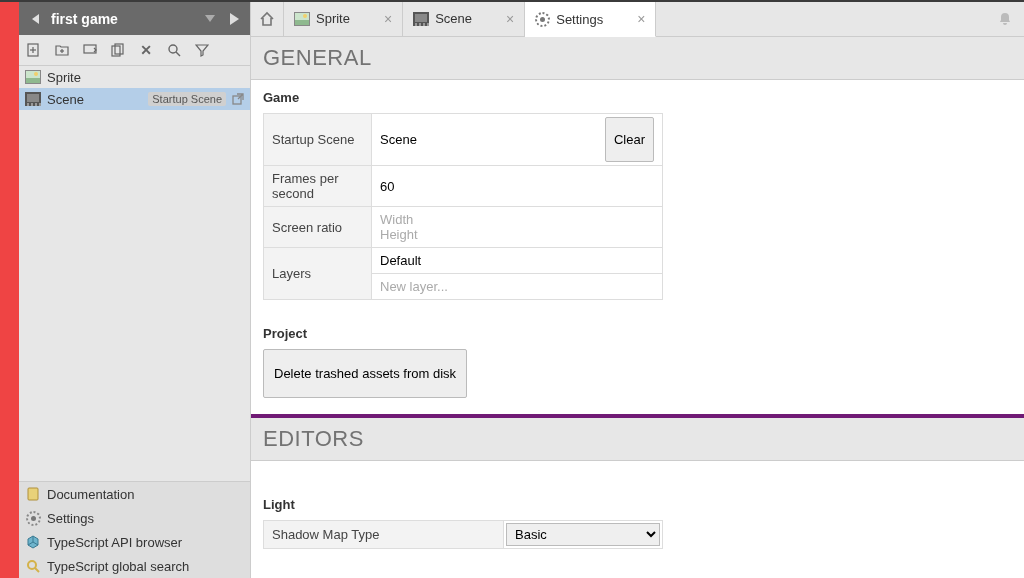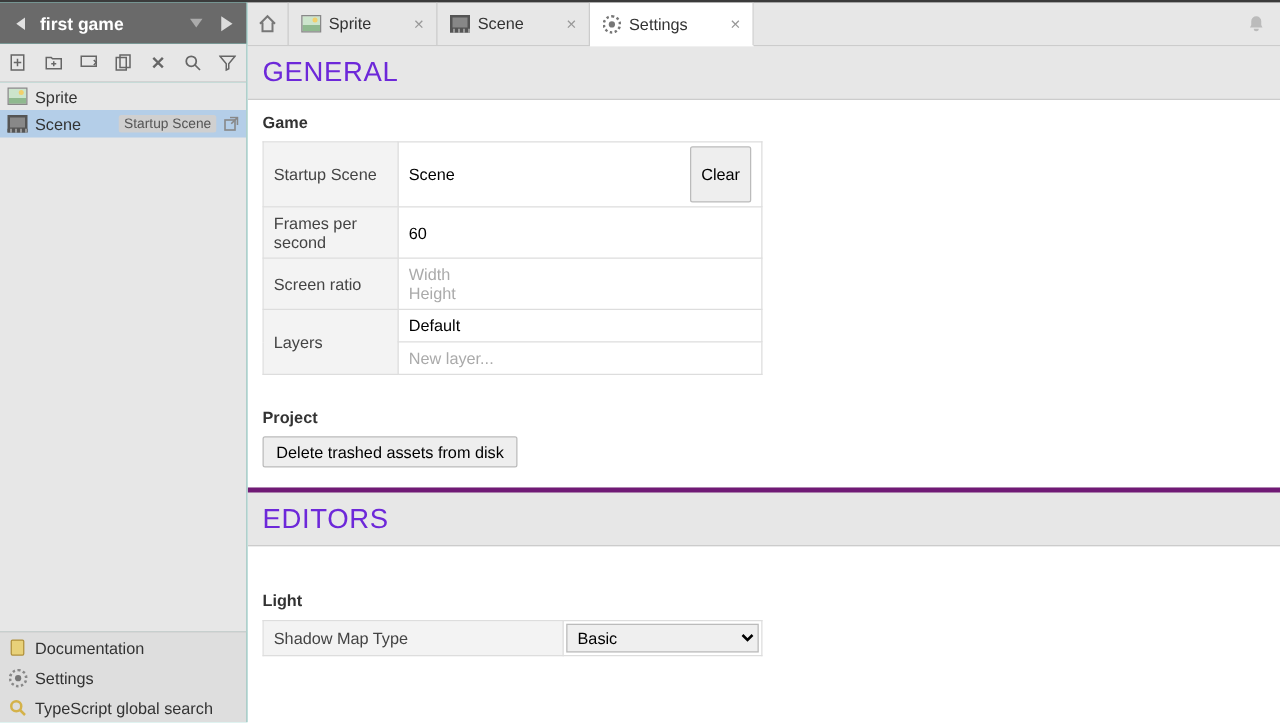--- a/index.html
+++ b/index.html
@@ -4,21 +4,21 @@
 <style>
 * { box-sizing: border-box; margin: 0; padding: 0; font-family: Arial, Helvetica, sans-serif; }
 html, body { height: 100%; overflow: hidden; }
 body { display: flex; flex-direction: column; width: 1024px; height: 578px; background: #fff; font-size: 13px; color: #333; }
 
 .topbar-bg { height: 2px; background: #3b3b3b; width: 100%; }
 
 .app-body { flex: 1; display: flex; overflow: hidden; }
 
 
-.sidebar { width: 198px; background: #14b8a6; display: flex; flex-direction: column; border-right: 1px solid #ccc; }
+.sidebar { width: 251px; background: #ef4444; display: flex; flex-direction: column; border-right: 1px solid #ccc; padding-left: 19px; }
 .sidebar-header { background: #6a6a6a; color: #fff; height: 33px; display: flex; align-items: center; padding: 0 8px; gap: 8px; }
 .sidebar-header .title { font-weight: bold; flex: 1; font-size: 14px; }
 .sidebar-header .hdr-icon { width: 16px; height: 16px; display: flex; align-items: center; justify-content: center; opacity: 0.8; cursor: pointer; }
 .sidebar-header .hdr-icon.play { opacity: 1; }
 .arrow-left { width: 0; height: 0; border-top: 5px solid transparent; border-bottom: 5px solid transparent; border-right: 7px solid #fff; }
 .arrow-down { width: 0; height: 0; border-left: 5px solid transparent; border-right: 5px solid transparent; border-top: 7px solid #bbb; }
 .arrow-play { width: 0; height: 0; border-top: 6px solid transparent; border-bottom: 6px solid transparent; border-left: 9px solid #ddd; }
 
 .sidebar-toolbar { background: #e7e7e7; height: 31px; display: flex; align-items: center; padding: 0 6px; gap: 10px; border-bottom: 1px solid #ccc; }
 .toolbar-icon { width: 18px; height: 18px; display: flex; align-items: center; justify-content: center; color: #666; cursor: pointer; font-size: 14px; }
@@ -50,36 +50,36 @@
 .tab.first { border-left: 1px solid #ccc; }
 .tab.active { background: #fff; border-bottom: 1px solid #fff; margin-bottom: -1px; }
 .tab .tab-icon { width: 16px; height: 14px; }
 .tab .tab-label { font-size: 13px; color: #333; padding-right: 28px; }
 .tab .tab-close { color: #999; font-size: 14px; }
 .gear-icon { width: 15px; height: 15px; border: 2px dotted #777; border-radius: 50%; position: relative; }
 .gear-icon::after { content: ""; position: absolute; inset: 3px; border-radius: 50%; background: #777; }
 .notif { margin-left: auto; margin-right: 12px; color: #999; font-size: 14px; align-self: center; }
 
 .content { flex: 1; overflow-y: auto; background: #fff; }
-.section-hdr { background: #e7e7e7; padding: 8px 12px; font-size: 22px; color: #6d28d9; letter-spacing: 0.5px; border-bottom: 1px solid #ccc; }
+.section-hdr { background: #e7e7e7; padding: 8px 12px; font-size: 22px; color: #737373; letter-spacing: 0.5px; border-bottom: 1px solid #ccc; }
 .subsection { padding: 10px 12px 16px; }
 .subsection h2 { font-size: 13px; font-weight: bold; margin-bottom: 8px; }
 
 table.form { border-collapse: collapse; width: 400px; }
 table.form td, table.form th { border: 1px solid #ddd; padding: 5px 8px; font-size: 13px; text-align: left; vertical-align: middle; height: 25px; }
 table.form .label-cell { background: #f3f3f3; width: 108px; color: #444; font-weight: normal; }
 table.form input[type=text] { border: none; width: 100%; font-size: 13px; outline: none; background: transparent; }
 table.form input[type=text]::placeholder { color: #aaa; }
 table.form .btn { background: #eee; border: 1px solid #bbb; padding: 14px 8px; font-size: 13px; cursor: pointer; border-radius: 2px; }
 table.form select { border: 1px solid #bbb; font-size: 13px; padding: 2px 4px; width: 100%; }
 .split-cell { display: flex; flex-direction: column; }
 .split-cell input { flex: 1; }
 .split-cell .divider { width: 1px; background: #ddd; margin: -5px 0; }
 
-.btn-standalone { background: #eee; border: 1px solid #bbb; padding: 4px 10px; font-size: 13px; cursor: pointer; border-radius: 2px; }
+.btn-standalone { background: #eee; border: 1px solid #bbb; padding: 16px 10px; font-size: 13px; cursor: pointer; border-radius: 2px; }
 
 
 svg { display: block; }
 </style>
 </head>
 <body>
 
 <div class="topbar-bg"></div>
 
 <div class="app-body">
@@ -168,20 +168,29 @@
       </div>
       <div class="bottom-link">
         <span class="bicon">
             <div class="gear-icon" style="border-color:#888;"></div>
           </span>
         <span class="blabel">Settings</span>
       </div>
       <div class="bottom-link">
         <span class="bicon">
             <svg width="14" height="14" viewBox="0 0 14 14">
+              <path d="M7 1l5 3v6l-5 3-5-3V4z" fill="#6fb4cc" stroke="#3a7a92"></path>
+              <path d="M7 1v6l5 3M7 7l-5 3" fill="none" stroke="#3a7a92"></path>
+            </svg>
+          </span>
+        <span class="blabel">TypeScript API browser</span>
+      </div>
+      <div class="bottom-link">
+        <span class="bicon">
+            <svg width="14" height="14" viewBox="0 0 14 14">
               <circle cx="6" cy="6" r="4" fill="none" stroke="#d4b24a" stroke-width="2"></circle>
               <line x1="9" y1="9" x2="13" y2="13" stroke="#d4b24a" stroke-width="2"></line>
             </svg>
           </span>
         <span class="blabel">TypeScript global search</span>
       </div>
     </div>
   </div>
 
   <div class="main">

